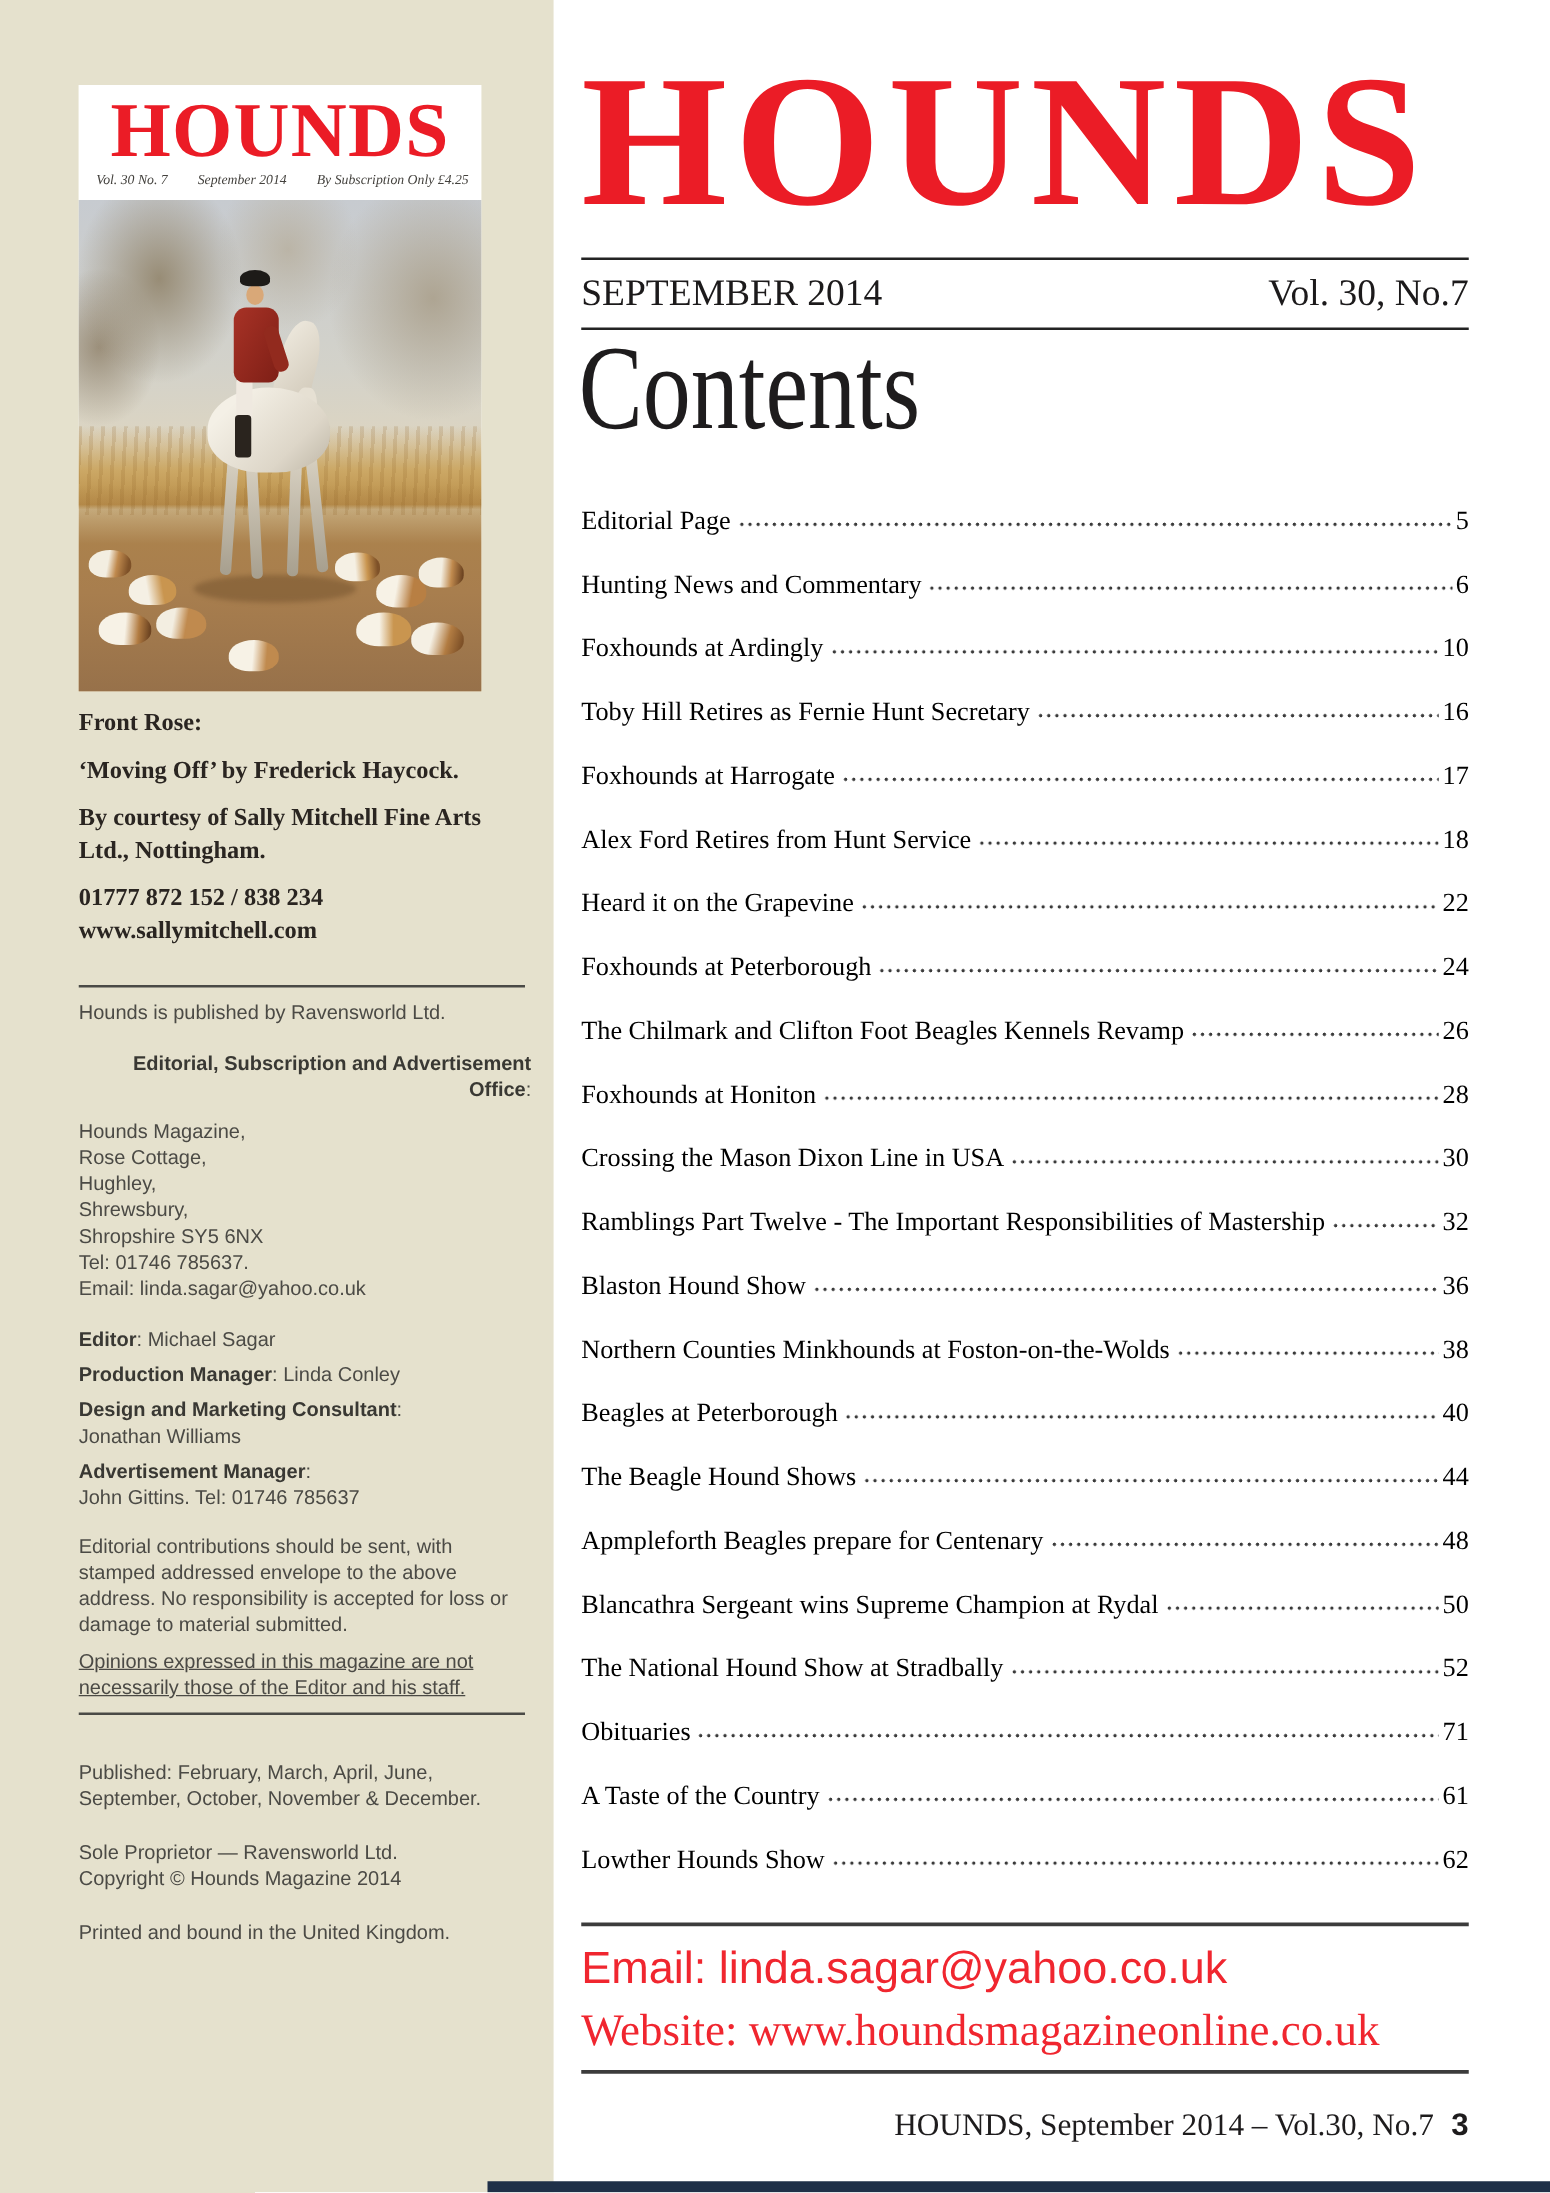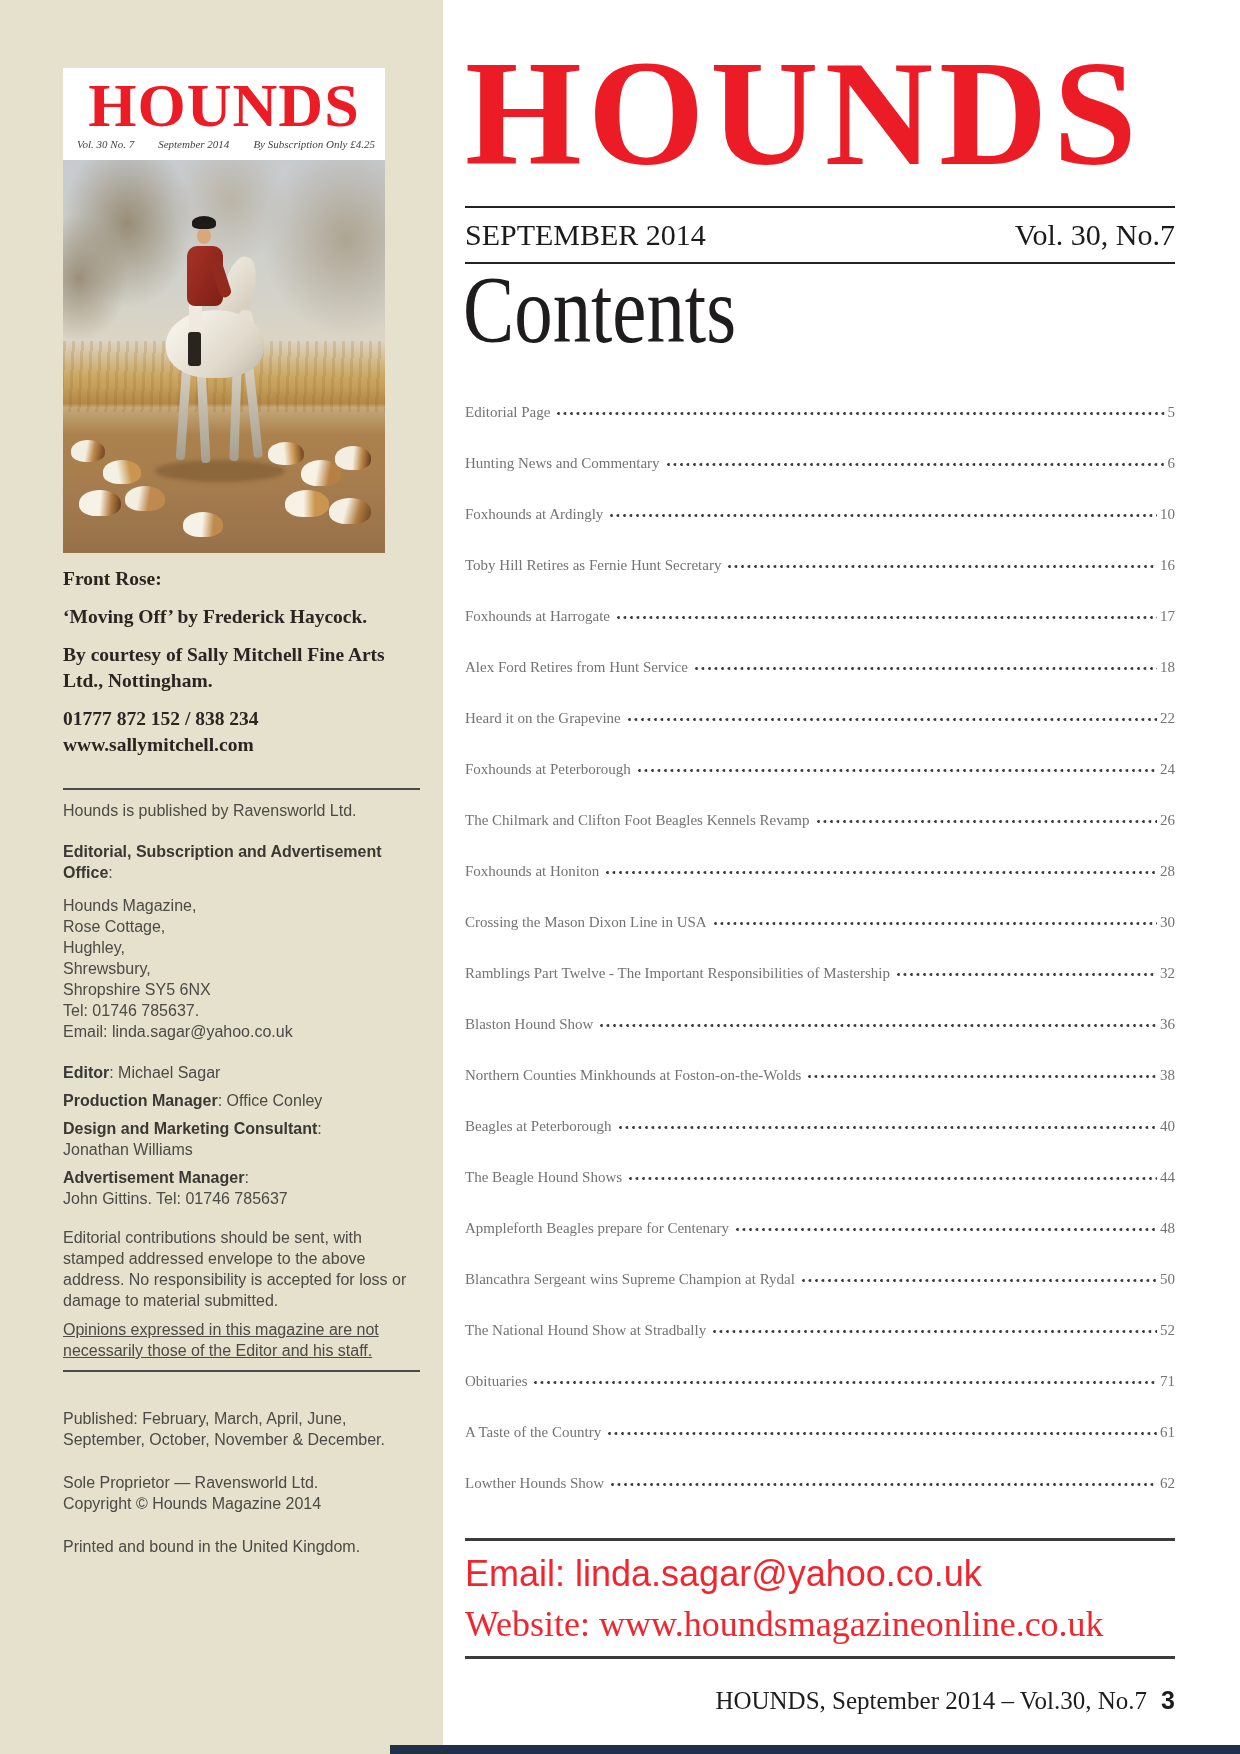--- a/index.html
+++ b/index.html
@@ -68,21 +68,21 @@
   .m-title{position:absolute;left:22px;top:38px;width:712px;font-weight:bold;font-size:150px;line-height:150px;
            letter-spacing:6px;color:#eb1c26;font-family:"Liberation Serif",serif;white-space:nowrap;}
   .m-rule{position:absolute;left:22px;width:710px;height:2px;background:#232323;}
   .m-rule1{top:206px;} .m-rule2{top:262px;}
   .m-issue{position:absolute;left:22px;top:212px;width:710px;height:46px;display:flex;
            justify-content:space-between;align-items:center;font-size:30px;color:#1c1a1b;}
   .m-contents{position:absolute;left:20px;top:258px;font-size:96px;line-height:104px;color:#1e1c1d;
               transform:scaleX(.8);transform-origin:left top;letter-spacing:0px;}
   .m-toc{position:absolute;left:22px;top:404px;width:710px;}
   .toc-row{display:flex;align-items:baseline;height:28px;margin-bottom:23px;
-           font-size:15px;color:#737373;}
+           font-size:21px;color:#000000;}
   .toc-title{white-space:nowrap;flex:0 0 auto;}
   .toc-leader{flex:1 1 14px;min-width:14px;height:5px;margin:0 3px 0 6px;position:relative;top:-1px;
       background-image:radial-gradient(circle at 2.5px 2.5px, #3a3a3a 1.2px, rgba(0,0,0,0) 1.6px);
       background-size:6.5px 5px;background-repeat:repeat-x;background-position:left bottom;}
   .toc-page{flex:0 0 auto;}
   .m-rule3{position:absolute;left:22px;top:1538px;width:710px;height:3px;background:#3c3c3c;}
   .m-rule4{position:absolute;left:22px;top:1656px;width:710px;height:3px;background:#3c3c3c;}
   .m-email{position:absolute;left:22px;top:1552px;width:710px;font-family:"Liberation Sans",sans-serif;
            font-size:36px;line-height:44px;color:#f0262f;}
   .m-web{position:absolute;left:22px;top:1602px;width:710px;font-family:Liberation Serif, serif;
@@ -141,34 +141,34 @@
       <p>‘Moving Off’ by Frederick Haycock.</p>
       <p class="fc-tail">By courtesy of Sally Mitchell Fine Arts Ltd., Nottingham.</p>
       <div class="fc-tail">01777 872 152 / 838 234</div>
       <div class="fc-tail">www.sallymitchell.com</div>
     </div>
 
     <div class="side-rule rule-a"></div>
 
     <div class="pubinfo">
       <div class="pub-gap">Hounds is published by Ravensworld Ltd.</div>
-      <div style="margin-bottom:12px;">
+      <div style="margin-bottom:12px;text-align:right;">
         <b>Editorial, Subscription and Advertisement Office</b><span>:</span>
       </div>
       <div class="pub-gap">
         <div>Hounds Magazine,</div>
         <div>Rose Cottage,</div>
         <div>Hughley,</div>
         <div>Shrewsbury,</div>
         <div>Shropshire SY5 6NX</div>
         <div>Tel: 01746 785637.</div>
         <div>Email: linda.sagar@yahoo.co.uk</div>
       </div>
       <p class="staff-p"><b>Editor</b><span>: Michael Sagar</span></p>
-      <p class="staff-p"><b>Production Manager</b><span>: Office Conley</span></p>
+      <p class="staff-p"><b>Production Manager</b><span>: Linda Conley</span></p>
       <p class="staff-p"><b>Design and Marketing Consultant</b><span>:</span><br>
          <span>Jonathan Williams</span></p>
       <p class="staff-p"><b>Advertisement Manager</b><span>:</span><br>
          <span>John Gittins. Tel: 01746 785637</span></p>
       <div class="notice">Editorial contributions should be sent, with stamped addressed envelope to the above address. No responsibility is accepted for loss or damage to material submitted.</div>
       <div class="notice2">Opinions expressed in this magazine are not necessarily those of the Editor and his staff.</div>
     </div>
 
     <div class="side-rule rule-b"></div>
 

